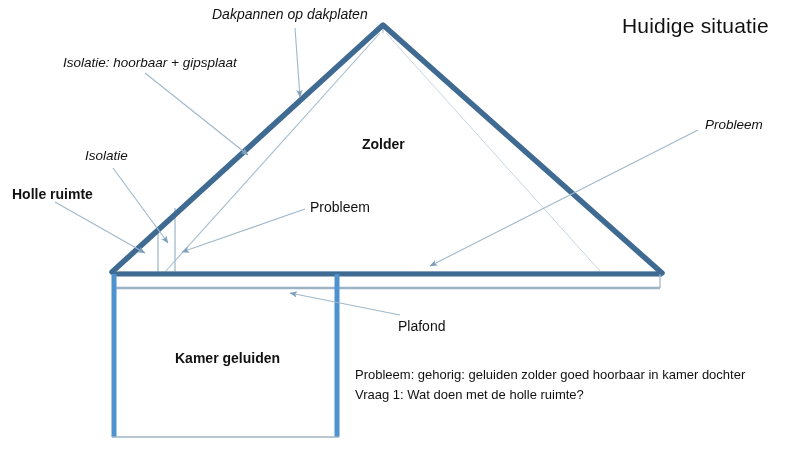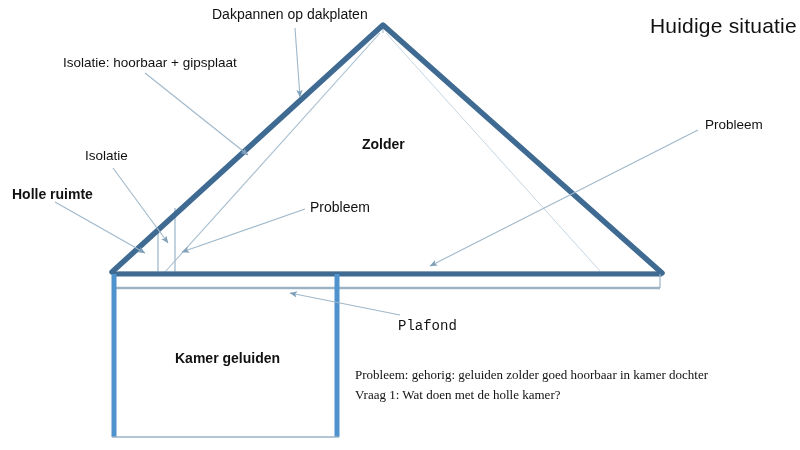--- a/index.html
+++ b/index.html
@@ -26,29 +26,29 @@
     width: 800px;
     height: 450px;
   }
   .lbl {
     position: absolute;
     font-family: "Liberation Sans", sans-serif;
     color: #111111;
     white-space: nowrap;
     line-height: 1.15;
   }
-  .lbl-italic { }
+  .lbl-italic { font-style: italic; }
   .lbl-bold { font-weight: bold; text-align: right; }
   .title {
     font-size: 21px;
     letter-spacing: 0.2px;
   }
   .note-block {
     position: absolute;
-    font-family: Liberation Serif, serif;
+    font-family: Liberation Sans, sans-serif;
     color: #111111;
     font-size: 13px;
     line-height: 1.55;
     white-space: nowrap;
   }
   .note-line { display: block; }
 </style>
 </head>
 <body>
 
@@ -107,24 +107,24 @@
   <div class="lbl lbl-italic" style="left:85px; top:148px; font-size:13.5px;text-align:right;">Isolatie</div>
 
   <div class="lbl lbl-bold" style="left:12px; top:186px; font-size:14px;">Holle ruimte</div>
 
   <div class="lbl" style="left:310px; top:199px; font-size:14px;">Probleem</div>
 
   <div class="lbl lbl-bold" style="left:362px; top:136px; font-size:14px;">Zolder</div>
 
   <div class="lbl lbl-italic" style="left:705px; top:117px; font-size:13.5px;">Probleem</div>
 
-  <div class="lbl" style="left:398px; top:318px; font-size:14px;font-family:Liberation Mono, monospace;">Plafond</div>
+  <div class="lbl" style="left:398px; top:318px; font-size:14px;">Plafond</div>
 
   <div class="lbl lbl-bold" style="left:175px; top:350px; font-size:14px;">Kamer geluiden</div>
 
-  <div class="lbl title" style="left:622px; top:14px;margin-left:28px;">Huidige situatie</div>
+  <div class="lbl title" style="left:622px; top:14px;">Huidige situatie</div>
 
   <div class="note-block" style="left:355px; top:365px;">
     <span class="note-line">Probleem: gehorig: geluiden zolder goed hoorbaar in kamer dochter</span>
-    <span class="note-line">Vraag 1: Wat doen met de holle kamer?</span>
+    <span class="note-line">Vraag 1: Wat doen met de holle ruimte?</span>
   </div>
 
 </div>
 
 </body></html>

